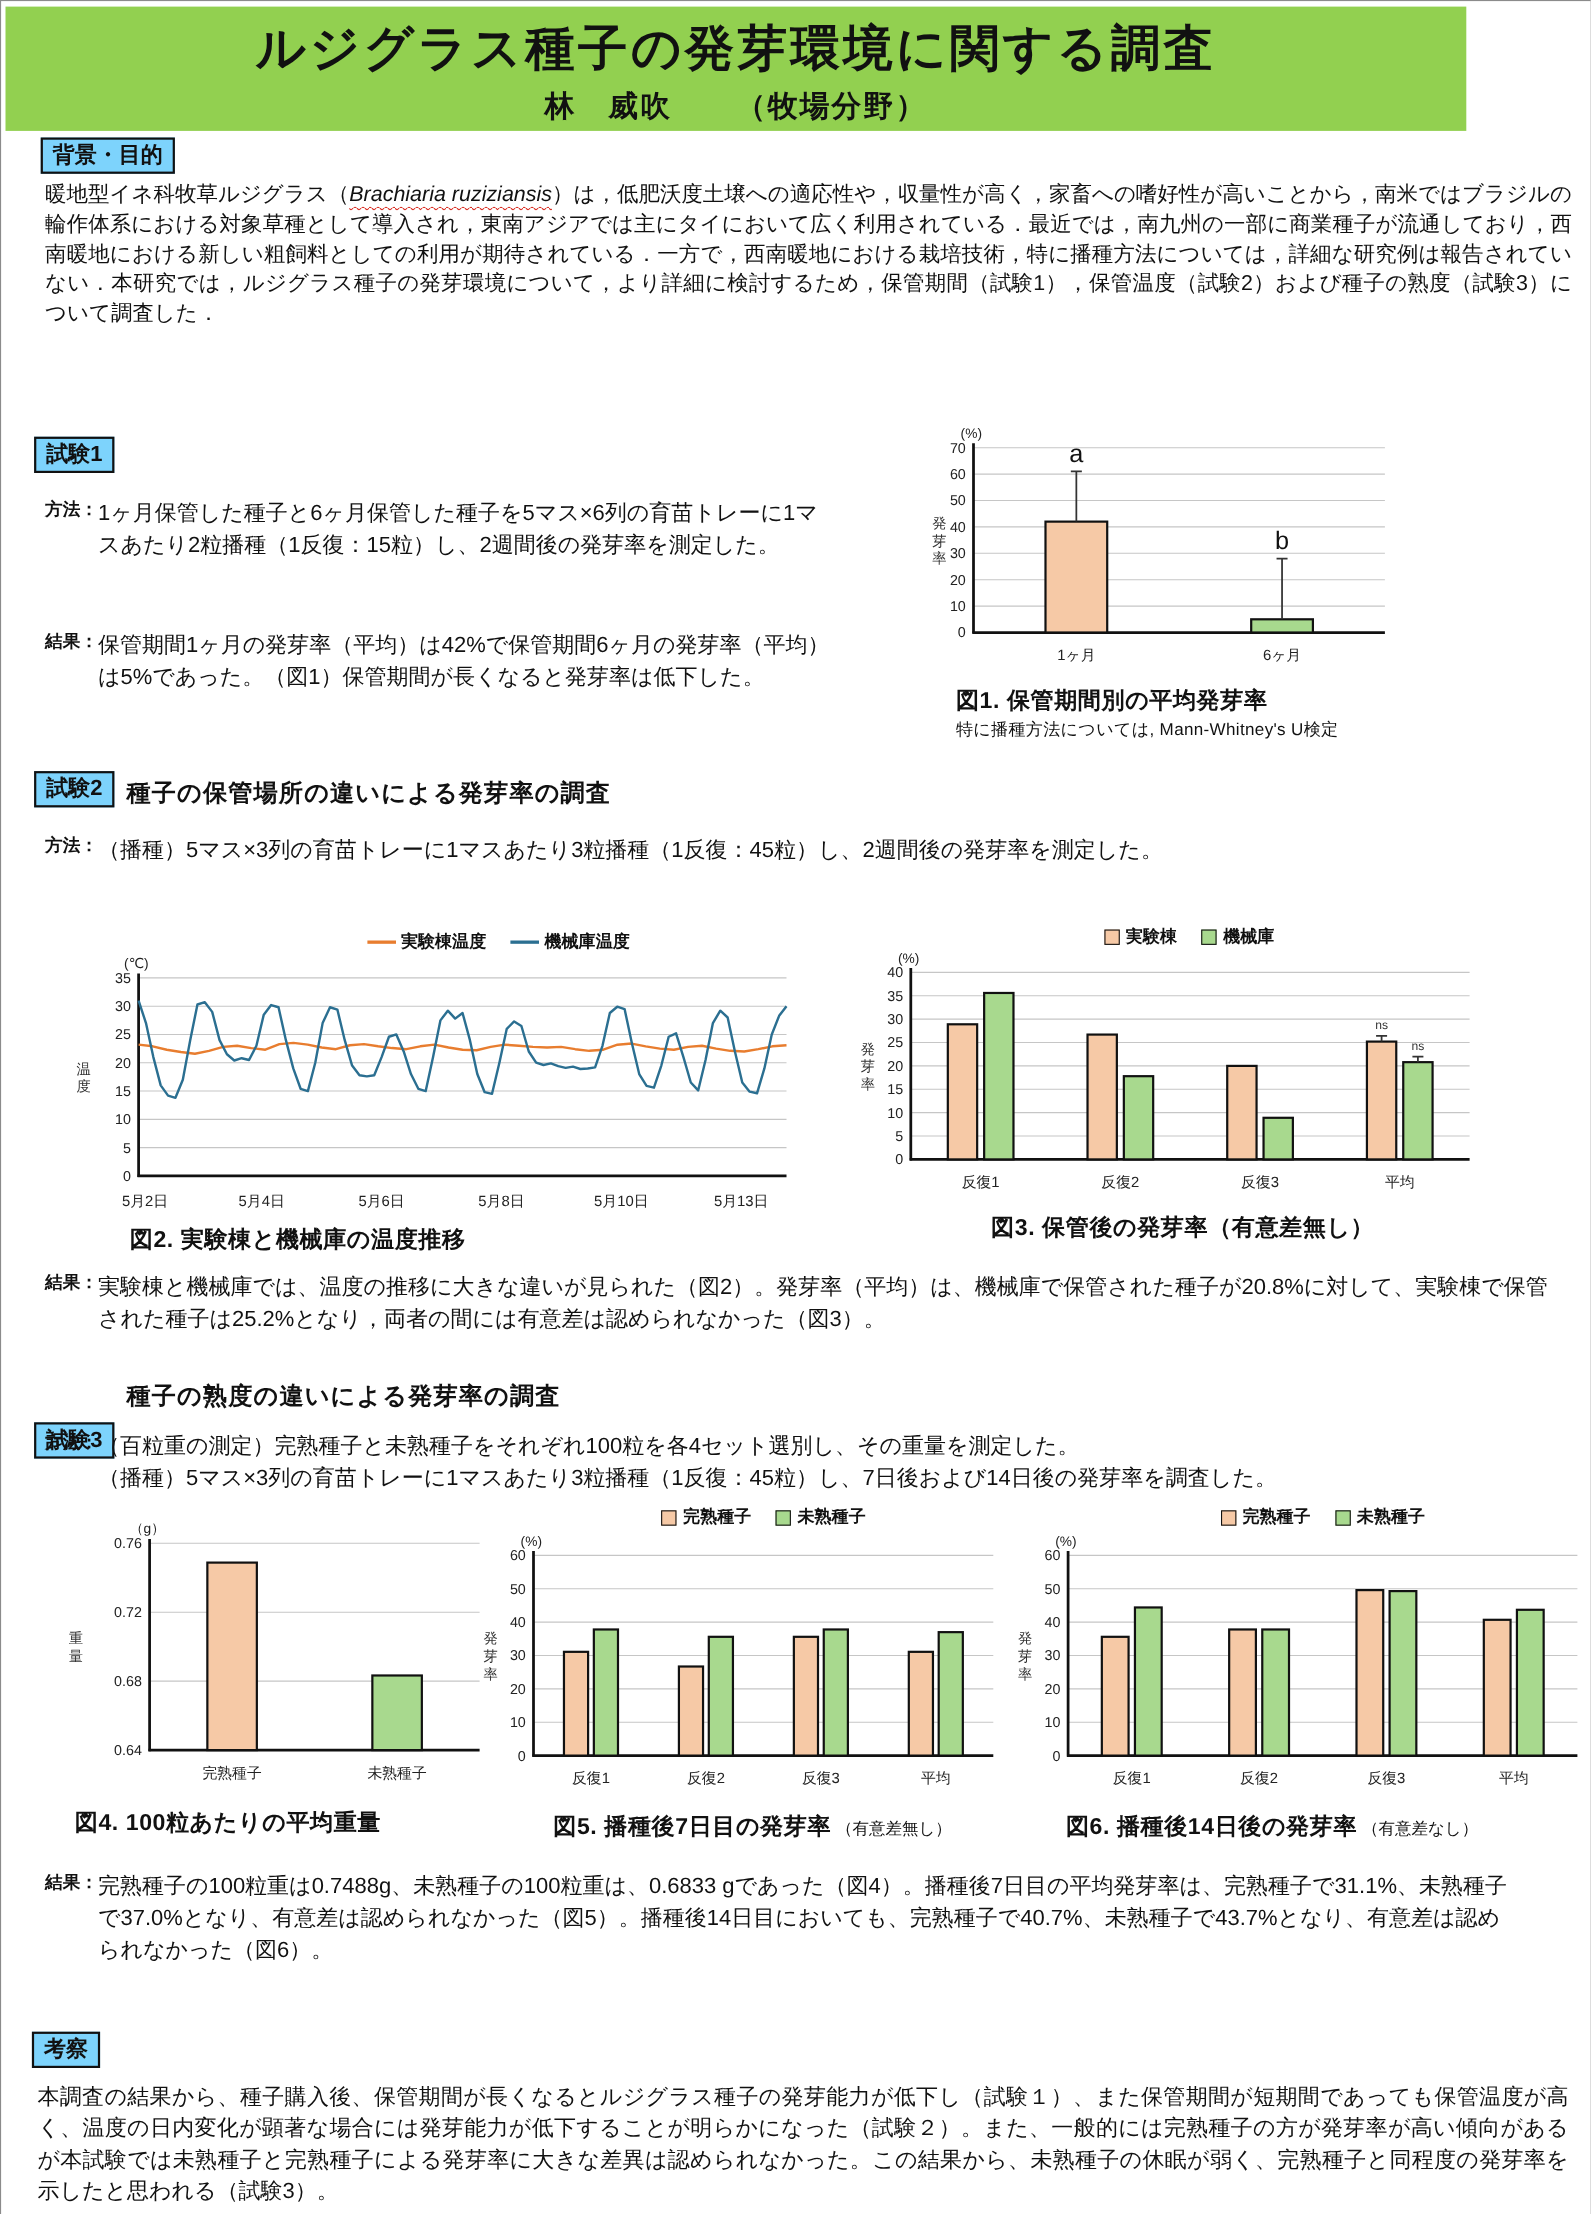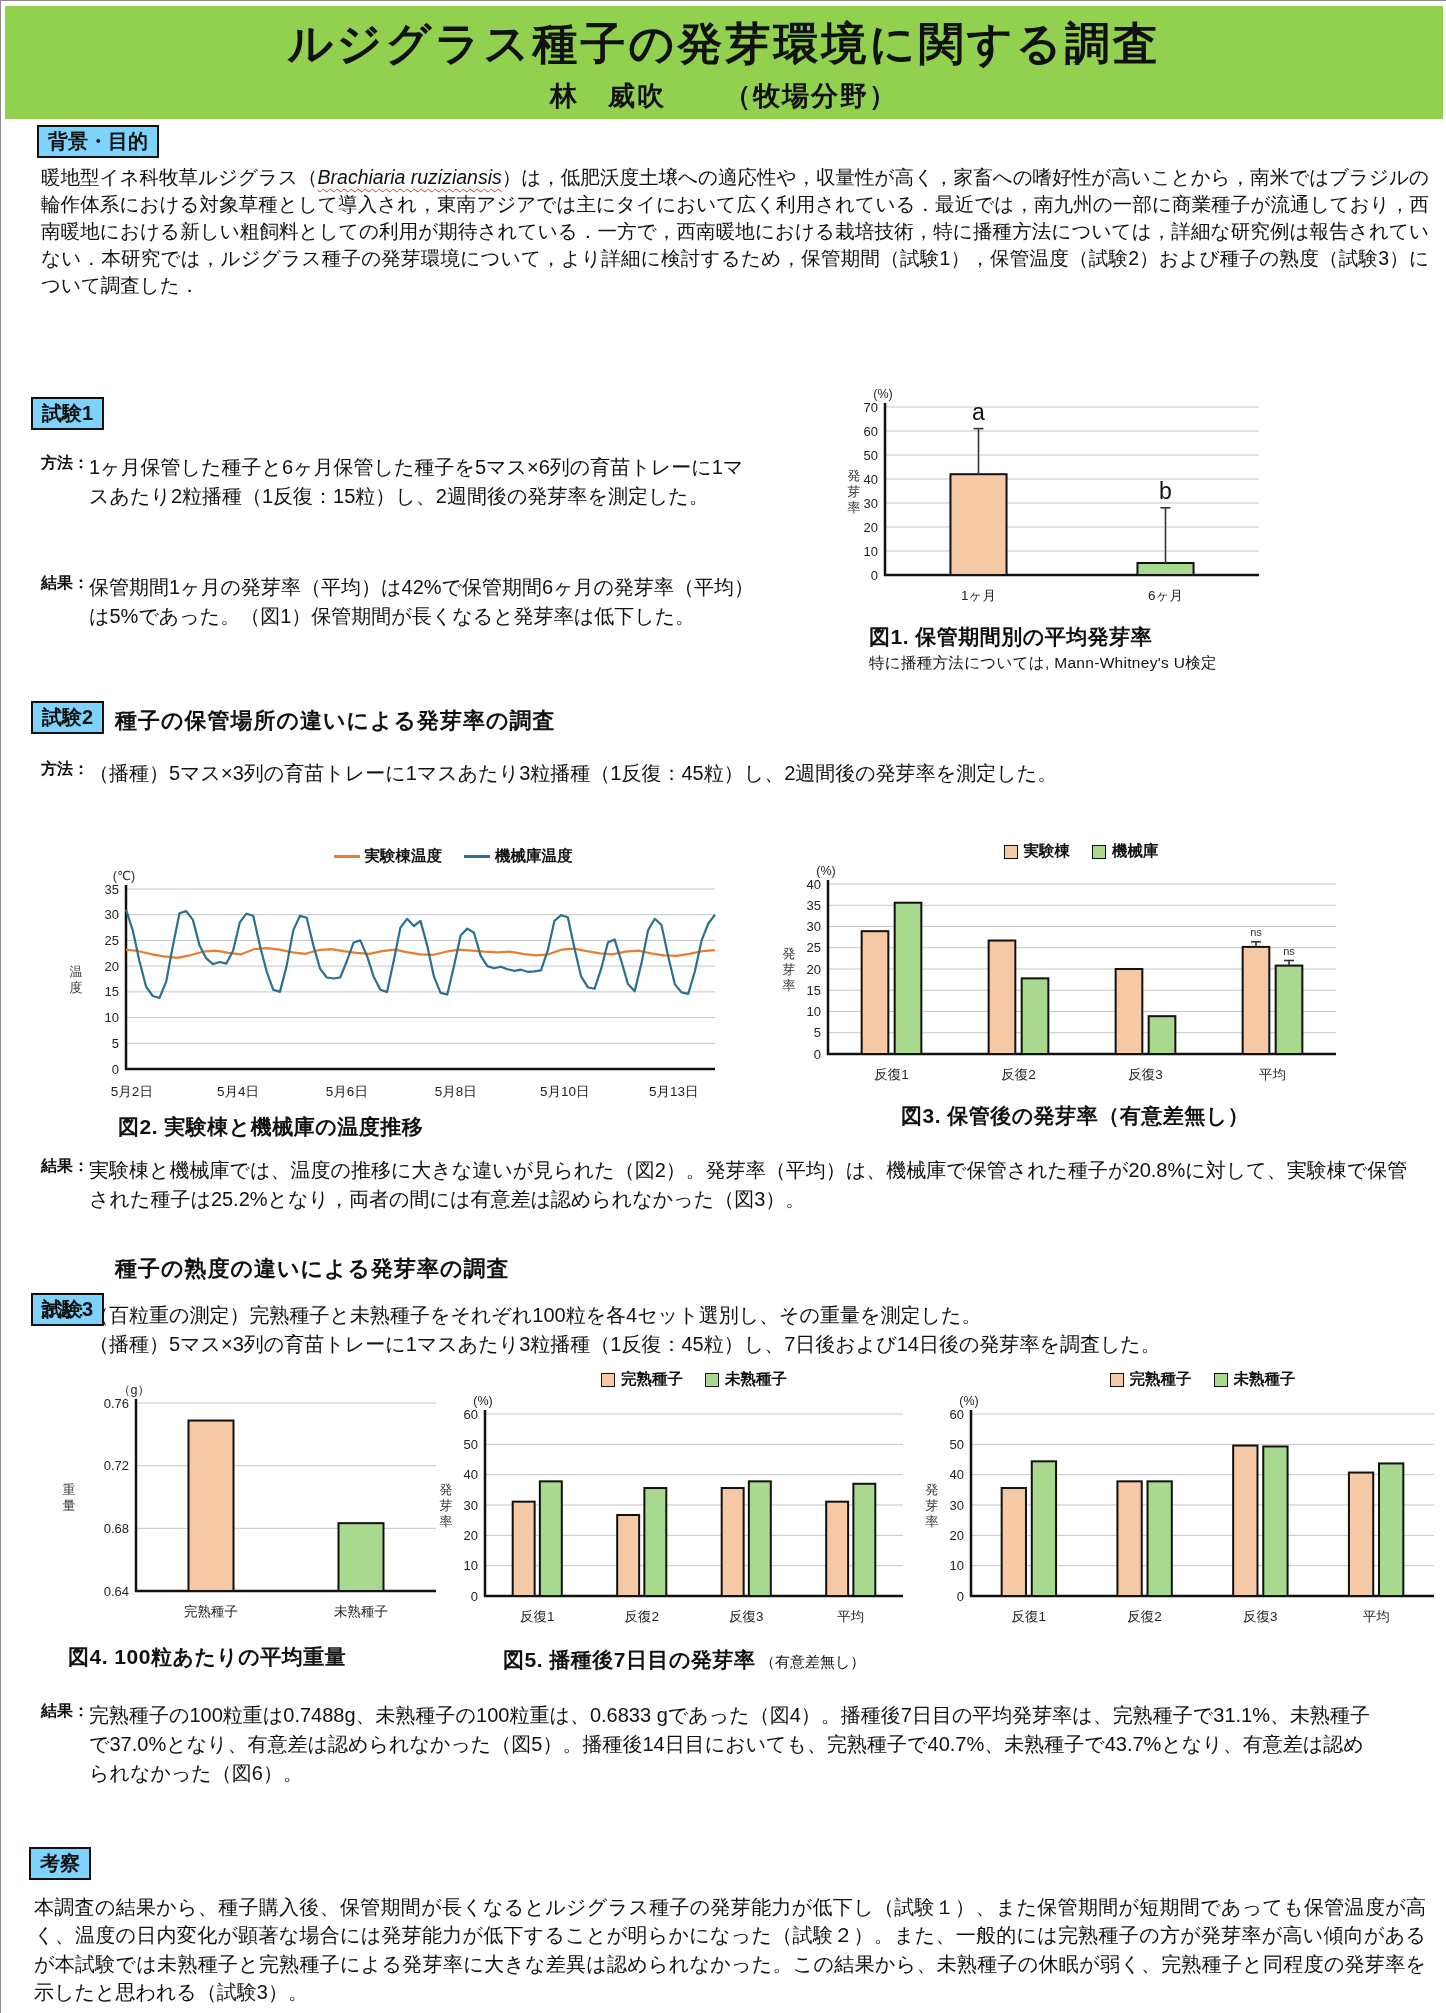--- a/index.html
+++ b/index.html
@@ -1,19 +1,19 @@
 <!DOCTYPE html>
 <html><head>
 <meta charset="utf-8">
 <style>
   html,body{margin:0;padding:0;background:#9a9a9a;}
   #page{position:relative;width:1446px;height:2013px;margin:0 auto;background:#ffffff;
         font-family:"Liberation Sans","DejaVu Sans",sans-serif;color:#111;overflow:hidden;border:1px solid #8b8b8b;}
   .abs{position:absolute;}
-  .header{left:4px;top:5px;width:1438px;height:113px;text-align:center;}
+  .header{left:4px;top:5px;width:1328px;height:113px;text-align:center;}
   .title{padding-top:8px;font-size:45px;font-weight:bold;letter-spacing:3px;}
   .author{margin-top:4px;font-size:27px;font-weight:bold;letter-spacing:2px;}
   .boxlabel{display:inline-block;border:2px solid #111;padding:1px 9px;font-weight:bold;font-size:20px;line-height:1.35;background:#7dd3fc;}
   .h2{font-weight:bold;font-size:22px;letter-spacing:1px;}
   .body{font-size:19.5px;line-height:1.38;text-align:justify;}
   .mrow{display:flex;align-items:flex-start;}
   .mrow .lbl{font-weight:bold;font-size:16px;flex:0 0 auto;white-space:nowrap;}
   .mrow .txt{font-size:20px;line-height:1.44;}
   .figcap{font-size:21px;font-weight:bold;letter-spacing:0.5px;}
   .fignote{font-size:15.5px;font-weight:normal;letter-spacing:0.3px;}
@@ -333,20 +333,24 @@
         <text x="225.625" y="227" text-anchor="middle" font-size="13.5" fill="#222">反復2</text>
         <rect x="198.42375" y="87.34" width="24.307499999999997" height="114.66" fill="#f6c9a6" stroke="#111" stroke-width="2"></rect>
         <rect x="228.51875" y="87.34" width="24.307499999999997" height="114.66" fill="#a8d98e" stroke="#111" stroke-width="2"></rect>
         <text x="341.375" y="227" text-anchor="middle" font-size="13.5" fill="#222">反復3</text>
         <rect x="314.17375" y="51.54666666666668" width="24.307499999999997" height="150.45333333333332" fill="#f6c9a6" stroke="#111" stroke-width="2"></rect>
         <rect x="344.26874999999995" y="52.45666666666668" width="24.307499999999997" height="149.54333333333332" fill="#a8d98e" stroke="#111" stroke-width="2"></rect>
         <text x="457.125" y="227" text-anchor="middle" font-size="13.5" fill="#222">平均</text>
         <rect x="429.92375" y="78.54333333333334" width="24.307499999999997" height="123.45666666666666" fill="#f6c9a6" stroke="#111" stroke-width="2"></rect>
         <rect x="460.01874999999995" y="69.44333333333333" width="24.307499999999997" height="132.55666666666667" fill="#a8d98e" stroke="#111" stroke-width="2"></rect>
       </svg>
+    <div style="margin:10px 0 0 50px;">
+      <span class="figcap">図6. 播種後14日後の発芽率</span>
+      <span class="capnote">（有意差なし）</span>
+    </div>
   </div>
 
   <div class="abs mrow" style="left:40px;top:1700px;width:1400px;">
     <span class="lbl">結果：</span>
     <span class="txt" style="width:1290px;">完熟種子の100粒重は0.7488g、未熟種子の100粒重は、0.6833 gであった（図4）。播種後7日目の平均発芽率は、完熟種子で31.1%、未熟種子で37.0%となり、有意差は認められなかった（図5）。播種後14日目においても、完熟種子で40.7%、未熟種子で43.7%となり、有意差は認められなかった（図6）。</span>
   </div>
 
   <div class="abs" style="left:28px;top:1846px;">
     <span class="boxlabel">考察</span>
   </div>

